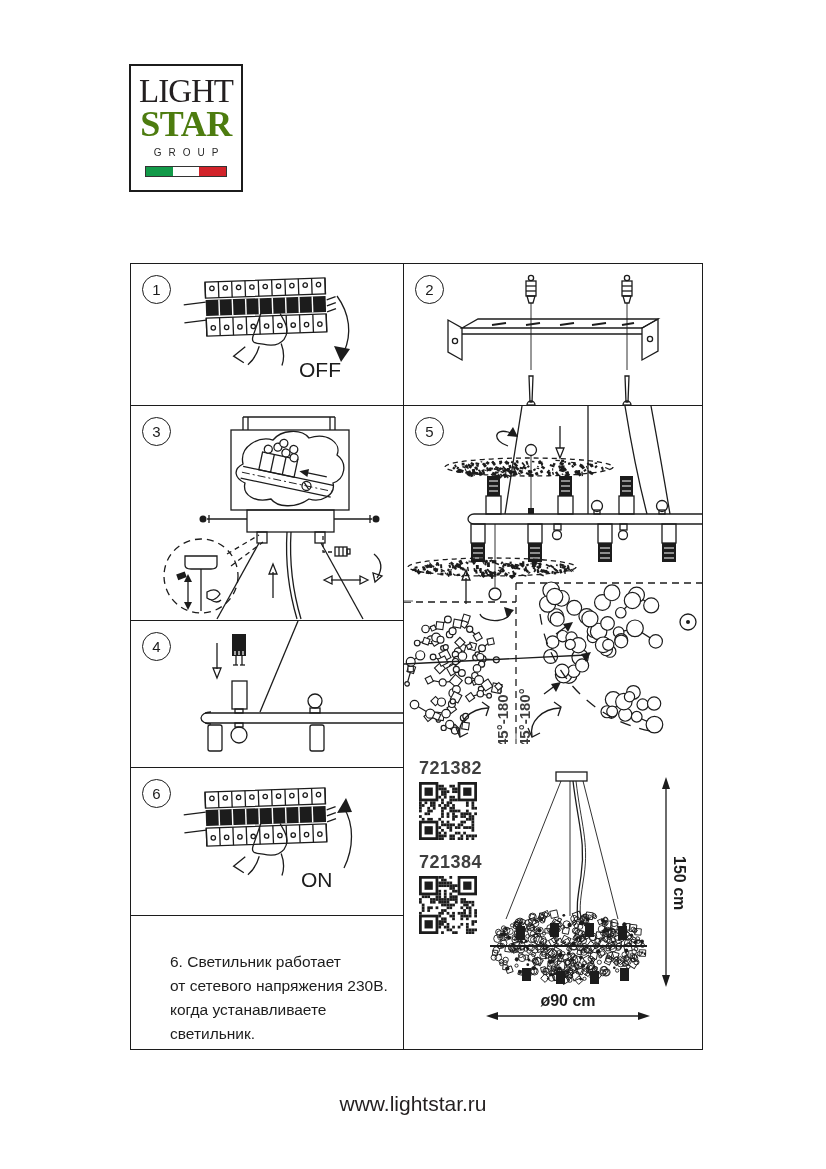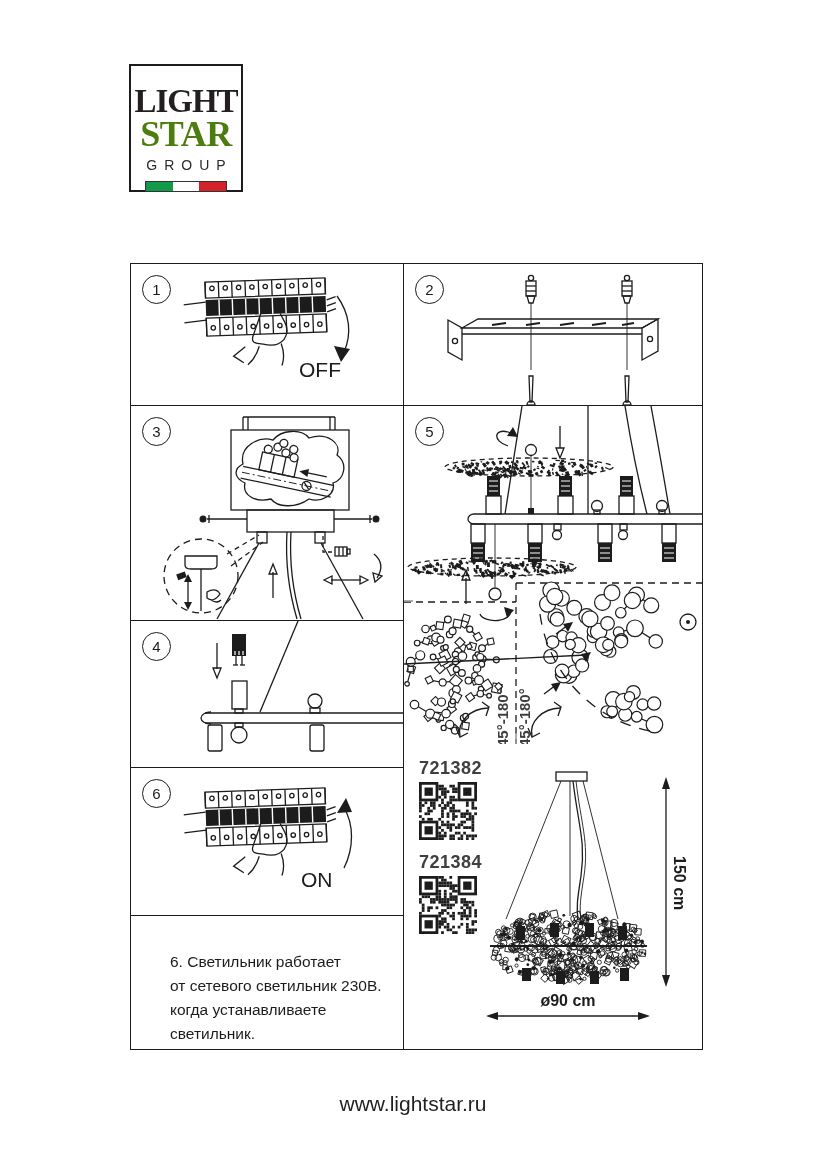--- a/index.html
+++ b/index.html
@@ -1,25 +1,25 @@
 <!DOCTYPE html>
 <html><head>
 <meta charset="utf-8">
 <style>
   html,body{margin:0;padding:0;background:#e8e8e8;}
   .sheet{position:relative;width:826px;height:1169px;background:#ffffff;margin:0 auto;
          font-family:"Liberation Sans",sans-serif;color:#1c1c1c;overflow:hidden;}
   
   .logo{position:absolute;left:129px;top:64px;width:114px;height:128px;border:2px solid #1c1c1c;
         background:#fff;box-sizing:border-box;text-align:center;}
-  .logo-word1{display:block;margin-top:20px;font-family:"Liberation Serif",serif;font-weight:700;
+  .logo-word1{display:block;margin-top:10px;font-family:"Liberation Serif",serif;font-weight:400;
         font-size:33px;line-height:.95;letter-spacing:-1px;color:#231f20;}
   .logo-word2{display:block;font-family:"Liberation Serif",serif;font-weight:700;font-size:36px;
         line-height:.95;letter-spacing:-.5px;color:#4d7c0f;}
-  .logo-word3{display:block;margin-top:5px;font-size:14px;letter-spacing:7px;text-indent:7px;color:#2a2a2a;}
+  .logo-word3{display:block;margin-top:5px;font-size:10px;letter-spacing:7px;text-indent:7px;color:#2a2a2a;}
   .flag{width:80px;height:9px;margin:8px auto 0;border:1px solid #333;display:flex;}
   .flag div{flex:1;}
   .hdr-right{position:absolute;right:127px;top:64px;text-align:right;font-weight:700;
         font-size:20.5px;line-height:1.35;}
   .hdr-title{position:absolute;right:127px;top:144px;text-align:right;font-weight:700;
         font-size:21.5px;line-height:1.33;letter-spacing:.2px;}
   
   .grid{position:absolute;left:130px;top:263px;width:571px;height:785px;border:1.6px solid #1c1c1c;}
   .cell{position:absolute;box-sizing:border-box;overflow:hidden;background:#fff;}
   .bb{border-bottom:1.5px solid #1c1c1c;}
@@ -1093,21 +1093,21 @@
           </g>
         <text class="sw-label" x="170" y="119">ON</text>
         <path class="s" d="M213,100 C223,80 223,56 213,40"></path>
         <polygon class="sf" points="215,30 206,45 221,44"></polygon>
       </svg>
     </div>
 
     <div class="cell br" style="left:0;top:652px;width:273px;height:133px">
       <div class="notes">
         <span>6. Светильник работает</span>
-        <span>от сетевого светильник 230В.</span>
+        <span>от сетевого напряжения 230В.</span>
         <span>когда устанавливаете светильник.</span>
       </div>
     </div>
 
     <div class="cell" style="left:273px;top:480px;width:298px;height:301px">
       <svg width="298" height="301" viewBox="0 0 298 301">
         <text class="qr-label" x="15" y="30">721382</text>
         <g>
             <rect x="15" y="38" width="58" height="58" fill="#fff"></rect>
             <rect x="34.33333333333333" y="40.76190476190476" width="2.761904761904762" height="2.761904761904762" fill="#1c1c1c"></rect>

